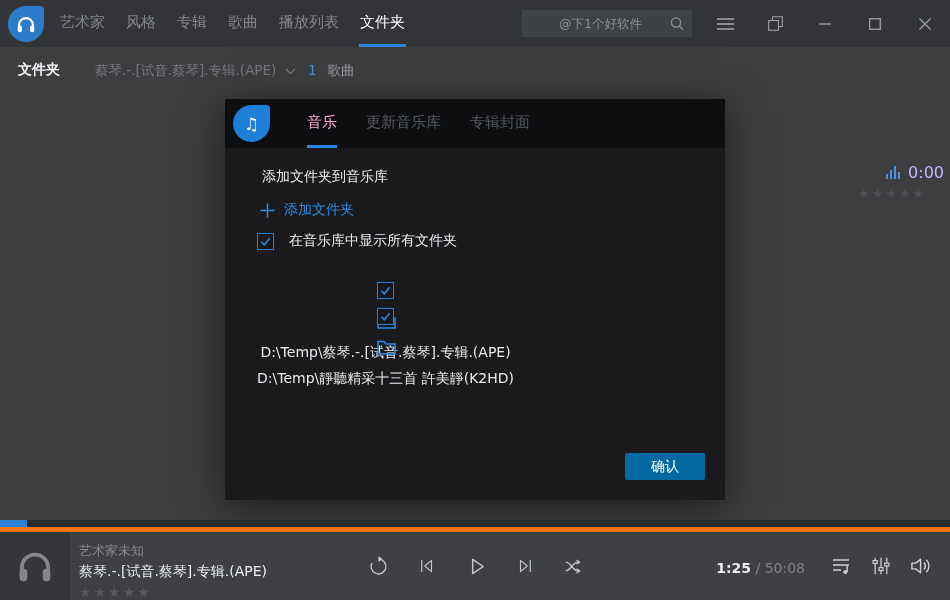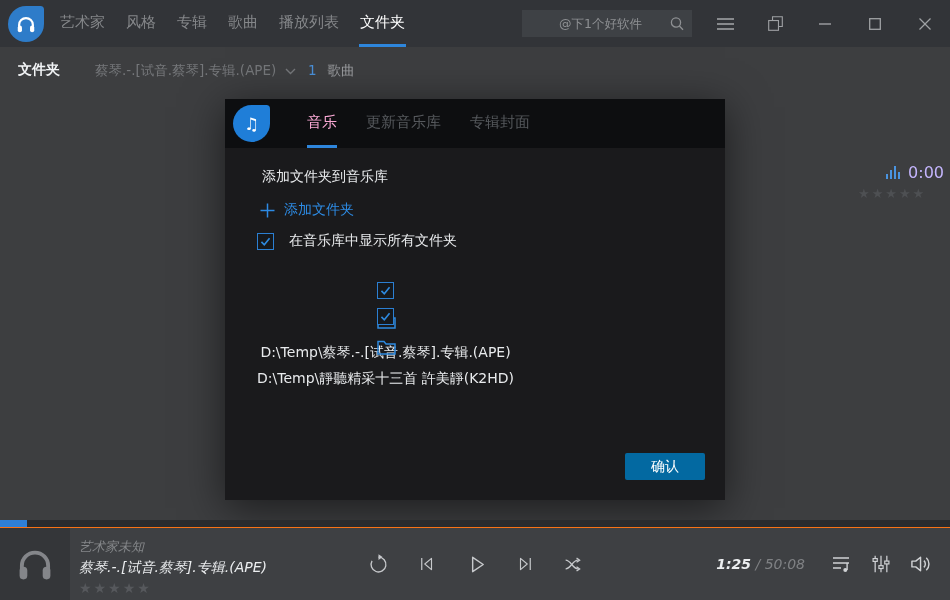--- a/index.html
+++ b/index.html
@@ -53,21 +53,21 @@
   .chk { width:17px; height:17px; border:1.5px solid #2b7fd2; background:#15181c; display:flex; align-items:center; justify-content:center; flex:0 0 auto; }
   .dlg-showall { position:absolute; left:32px; top:133px; display:flex; align-items:flex-end; gap:15px; font-size:14px; color:#e9ebed; }
   .dlg-folders { position:absolute; left:32px; top:183px; }
   .dlg-folder-row { display:flex; align-items:center; gap:15px; height:17px; margin-bottom:9px; font-size:14px; color:#e9ebed; white-space:nowrap;flex-direction:column; }
   .dlg-folder-row .ficon { margin-left:2px; }
   .confirm-btn { position:absolute; left:400px; top:354px; width:80px; height:27px; background:#0369a1; border:none; border-radius:2px; color:#ffffff; font-size:14px; font-family:inherit; display:flex; align-items:center; justify-content:center; }
 
   
   .progress { position:absolute; top:520px; left:0; width:950px; height:7px; background:#292b2e; }
   .progress-fill { height:100%; background:#2e7fd6; }
-  .playerbar { position:absolute; top:527px; left:0; right:0; bottom:0; background:#3e4043; border-top:1px solid #f97316;font-style:italic; }
+  .playerbar { position:absolute; top:527px; left:0; right:0; bottom:0; background:#3e4043; border-top:5px solid #f97316; }
   .albumart { position:absolute; left:0; top:0; bottom:0; width:70px; background:#343639; display:flex; align-items:center; justify-content:center; color:#84868a; }
   .trackinfo { position:absolute; left:79px; top:10px; }
   .track-artist { font-size:13px; color:#85878a; }
   .track-title { font-size:14px; color:#eceef0; margin-top:3px; white-space:nowrap; }
   .track-rating { font-size:14px; letter-spacing:2px; color:#56585c; margin-top:3px; }
   .controls { position:absolute; left:368px; top:0; bottom:0; width:216px; display:flex; align-items:center; justify-content:space-between; color:#c7c9cc; }
   .ctrl { display:flex; align-items:center; justify-content:center; }
   .timebox { position:absolute; right:145px; top:28px; font-size:14px; white-space:nowrap; }
   .time-elapsed { color:#eceef0; font-weight:bold; }
   .time-sep, .time-total { color:#7f8184; }

